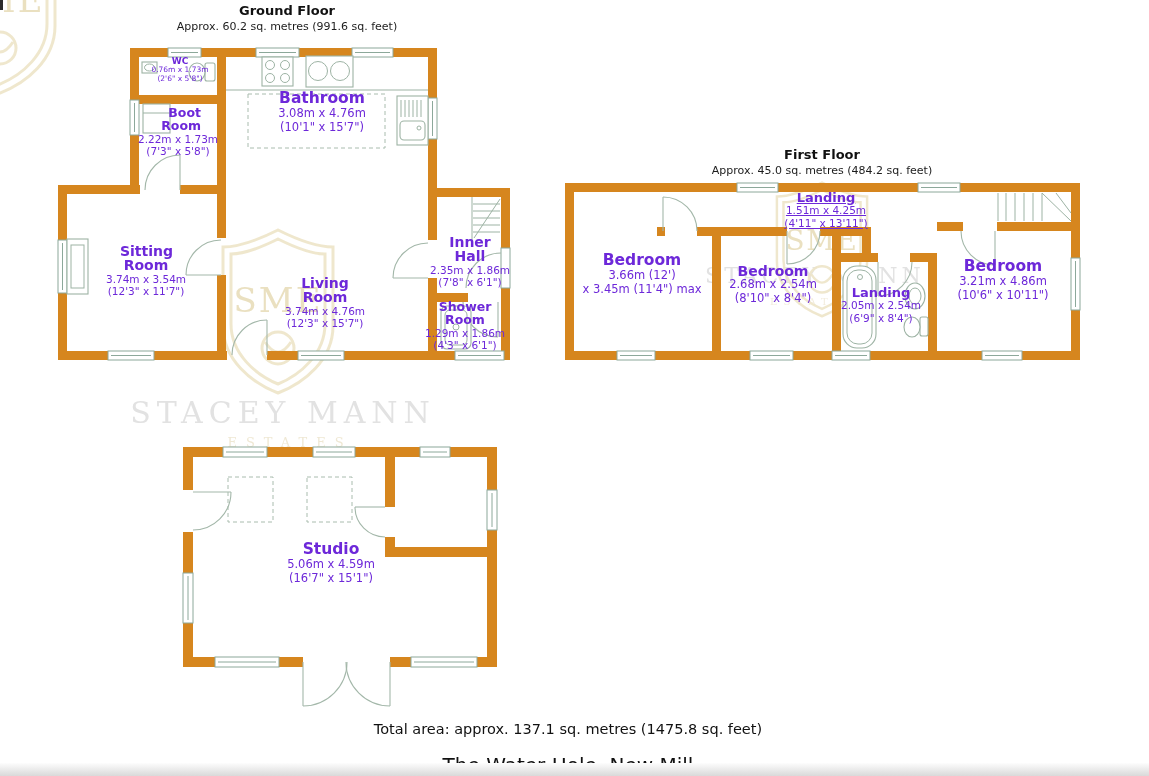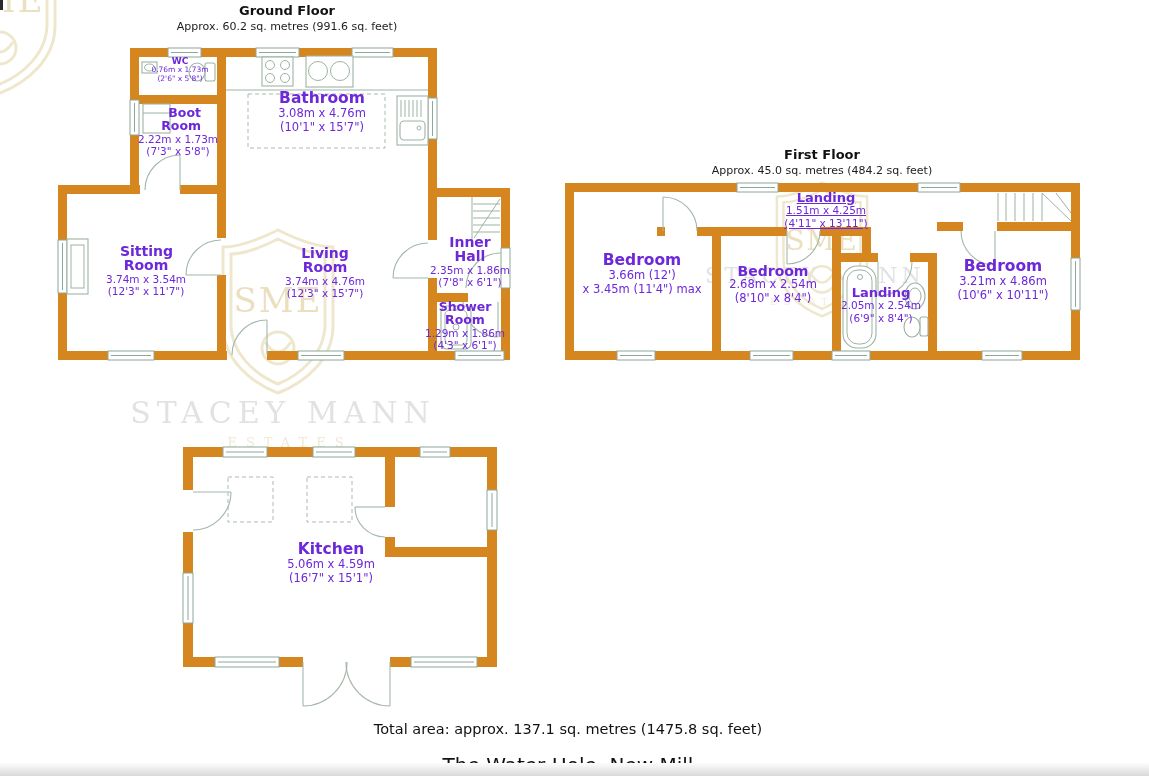--- a/index.html
+++ b/index.html
@@ -287,21 +287,21 @@
     <div class="rname n15">Bathroom</div>
     <div class="rdim d11">3.08m x 4.76m</div>
     <div class="rdim d11">(10'1" x 15'7")</div>
   </div>
   <div class="rlabel" style="left:146px;top:244px;">
     <div class="rname n14" style="max-width:52px;">Sitting Room</div>
     <div class="rdim d10">3.74m x 3.54m</div>
     <div class="rdim d10">(12'3" x 11'7")</div>
   </div>
   <div class="rlabel" style="left:325px;top:246px;">
-    <div class="rname n14" style="max-width:50px;">Living Room</div>
+    <div class="rname n14" style="max-width:50px;margin-top:30px;">Living Room</div>
     <div class="rdim d10">3.74m x 4.76m</div>
     <div class="rdim d10">(12'3" x 15'7")</div>
   </div>
   <div class="rlabel" style="left:470px;top:235px;">
     <div class="rname n14" style="max-width:46px;">Inner Hall</div>
     <div class="rdim d10">2.35m x 1.86m</div>
     <div class="rdim d10">(7'8" x 6'1")</div>
   </div>
   <div class="rlabel" style="left:465px;top:301px;">
     <div class="rname n12" style="max-width:58px;">Shower Room</div>
@@ -329,21 +329,21 @@
     <div class="rdim d10">2.05m x 2.54m</div>
     <div class="rdim d10">(6'9" x 8'4")</div>
   </div>
   <div class="rlabel" style="left:1003px;top:259px;">
     <div class="rname n15">Bedroom</div>
     <div class="rdim d11">3.21m x 4.86m</div>
     <div class="rdim d11">(10'6" x 10'11")</div>
   </div>
 
   <div class="rlabel" style="left:331px;top:542px;">
-    <div class="rname n15">Kitchen</div>
+    <div class="rname n15">Studio</div>
     <div class="rdim d11">5.06m x 4.59m</div>
     <div class="rdim d11">(16'7" x 15'1")</div>
   </div>
 
   <div class="flabel" style="left:568px;top:721px;">
     <div class="total">Total area: approx. 137.1 sq. metres (1475.8 sq. feet)</div>
     <div class="addr">The Water Hole, New Mill</div>
   </div>
 
   <div class="artifact"></div>

